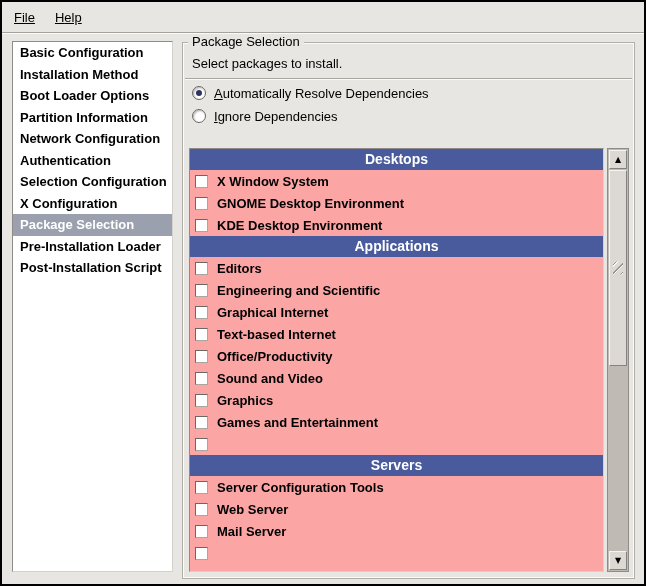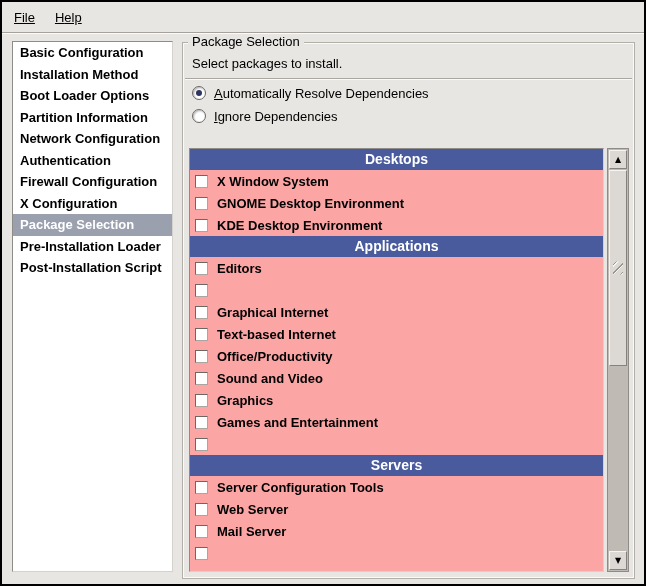--- a/index.html
+++ b/index.html
@@ -86,21 +86,21 @@
     <div class="menu-item"><u>H</u>elp</div>
   </div>
 
   <div class="sidebar" id="sidebar">
       <div class="sidebar-item">Basic Configuration</div>
       <div class="sidebar-item">Installation Method</div>
       <div class="sidebar-item">Boot Loader Options</div>
       <div class="sidebar-item">Partition Information</div>
       <div class="sidebar-item">Network Configuration</div>
       <div class="sidebar-item">Authentication</div>
-      <div class="sidebar-item">Firewall Configuration</div>
+      <div class="sidebar-item">Selection Configuration</div>
       <div class="sidebar-item">X Configuration</div>
       <div class="sidebar-item selected">Package Selection</div>
       <div class="sidebar-item">Pre-Installation Loader</div>
       <div class="sidebar-item">Post-Installation Script</div>
     </div>
 
   <div class="frame">
     <div class="frame-legend">Package Selection</div>
     <div class="subtitle">Select packages to install.</div>
     <div class="separator"></div>
@@ -130,20 +130,21 @@
             <span class="checkbox"></span>
             <span>KDE Desktop Environment</span>
           </div>
           <div class="row-header">Applications</div>
           <div class="row-item">
             <span class="checkbox"></span>
             <span>Editors</span>
           </div>
           <div class="row-item">
             <span class="checkbox"></span>
+            <span>Engineering and Scientific</span>
           </div>
           <div class="row-item">
             <span class="checkbox"></span>
             <span>Graphical Internet</span>
           </div>
           <div class="row-item">
             <span class="checkbox"></span>
             <span>Text-based Internet</span>
           </div>
           <div class="row-item">

